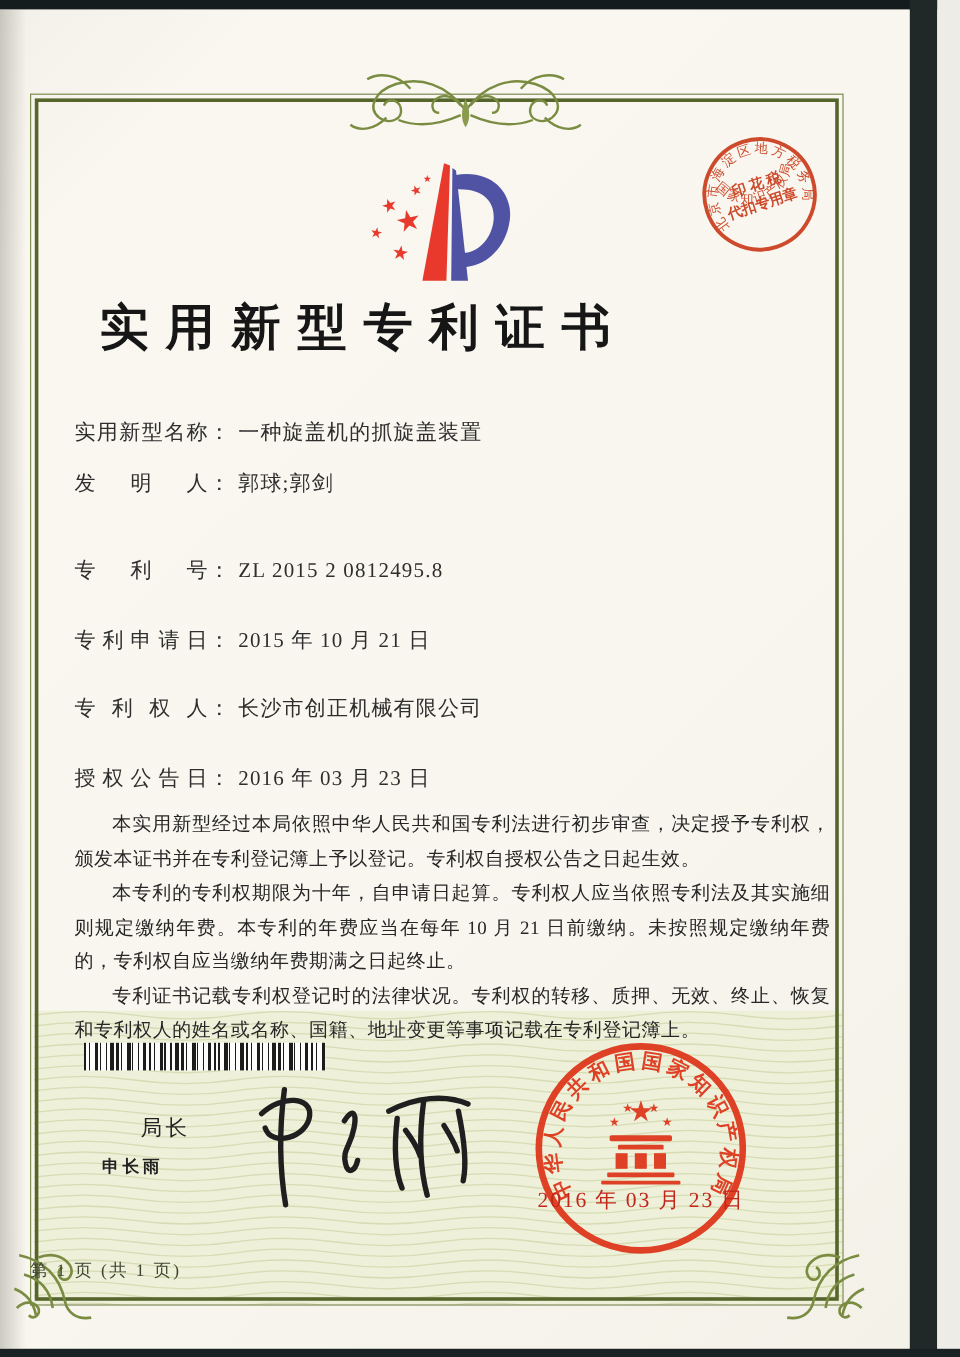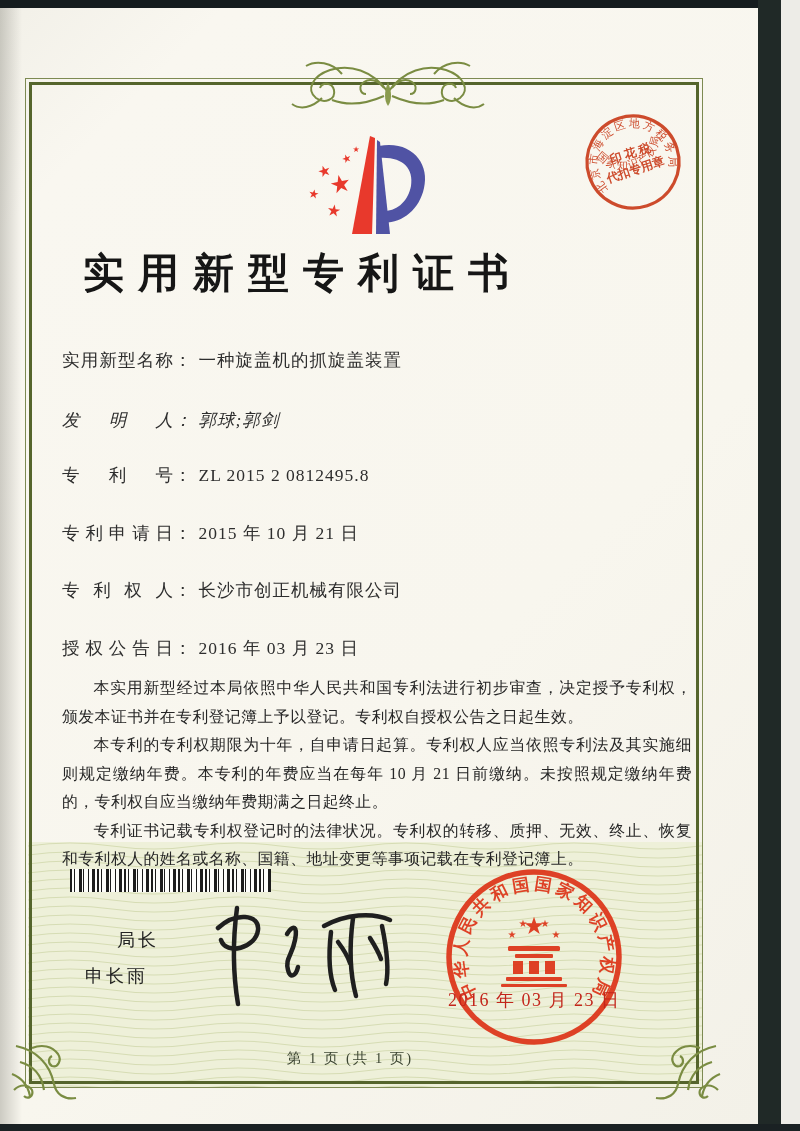--- a/index.html
+++ b/index.html
@@ -31,41 +31,41 @@
 
   .logo { left:300px; top:122px; width:150px; height:112px; }
 
   .title { left:25px; top:238px; width:542px; text-align:center;
            font-size:41px; font-weight:bold; color:#161616; letter-spacing:14px; text-indent:14px; }
 
   .fields { left:62px; top:340px; width:620px; }
   .field-row { position:absolute; left:0; width:620px; font-size:17.5px; color:#2e2e2e; letter-spacing:1px; white-space:nowrap; }
   .field-label { display:inline-block; width:112px; text-align:justify; text-align-last:justify; }
   .field-sep { display:inline-block; margin-right:6px; }
-  .fr0 { top:0; } .fr1 { top:60px;font-style:italic; } .fr2 { top:115px; } .fr3 { top:173px; } .fr4 { top:230px; } .fr5 { top:288px; }
+  .fr0 { top:0; } .fr1 { top:42px; } .fr2 { top:115px; } .fr3 { top:173px; } .fr4 { top:230px; } .fr5 { top:288px; }
 
   .body-text { left:62px; top:666px; width:630px; color:#262626; }
   .body-text p { font-size:15.8px; line-height:28.5px; text-align:justify; text-indent:2em; letter-spacing:.5px; }
 
   .barcode { left:70px; top:861px; width:201px; height:23px;
     background:repeating-linear-gradient(90deg,
       #1c1c1c 0 2px, #fdfdfb 2px 4px, #1c1c1c 4px 5px, #fdfdfb 5px 9px,
       #1c1c1c 9px 12px, #fdfdfb 12px 13px, #1c1c1c 13px 14px, #fdfdfb 14px 18px,
       #1c1c1c 18px 19px, #fdfdfb 19px 22px, #1c1c1c 22px 25px, #fdfdfb 25px 27px); }
 
   .sig-title { left:85px; top:920px; font-size:18px; color:#222; letter-spacing:3px;margin-left:32px; }
-  .sig-name  { left:85px; top:956px; font-size:18px; color:#222; letter-spacing:3px; }
+  .sig-name  { left:85px; top:956px; font-size:14px; color:#222; letter-spacing:3px;font-weight:bold; }
   .signature-svg { left:190px; top:888px; width:225px; height:118px; }
 
   .seal-svg { left:443px; top:858px; width:182px; height:182px; }
   .seal-date { left:448px; top:980px; font-size:18px; color:#c3251b; letter-spacing:1.5px; white-space:nowrap; }
 
   .tax-stamp { left:577px; top:96px; width:112px; height:116px; }
 
-  .footer { left:25px; top:1041px; width:650px; text-align:center; font-size:14.5px; color:#3c4532; letter-spacing:2px; }
+  .footer { left:25px; top:1041px; width:650px; font-size:14.5px; color:#3c4532; letter-spacing:2px; }
 
   .ornament-top { left:272px; top:44px; width:232px; height:62px; }
   .ornament-bl  { left:6px;  top:1032px; width:78px; height:66px; }
   .ornament-br  { left:648px; top:1032px; width:78px; height:66px; transform:scaleX(-1); }
 </style>
 </head>
 <body>
 
 <div class="abs edge-top"></div>
 <div class="abs edge-right"></div>

